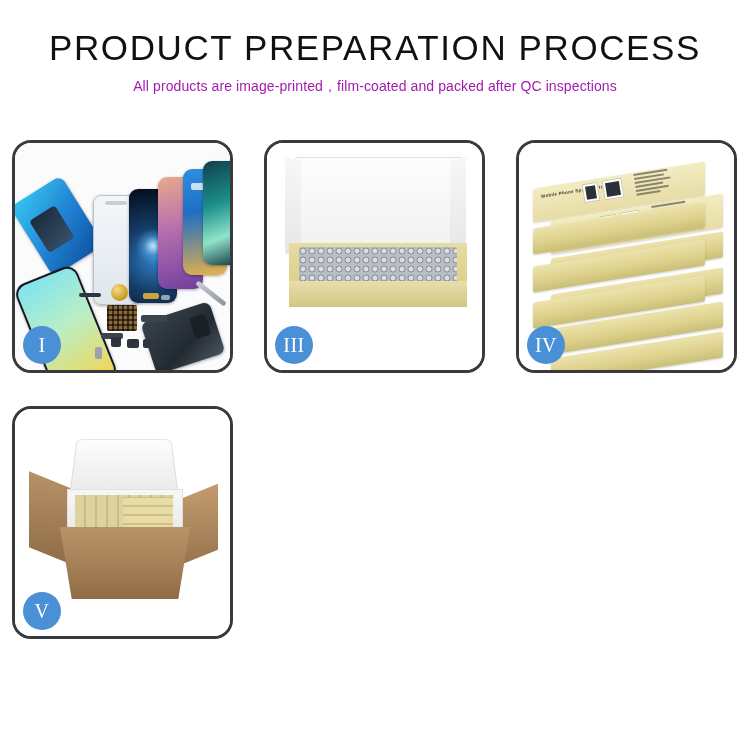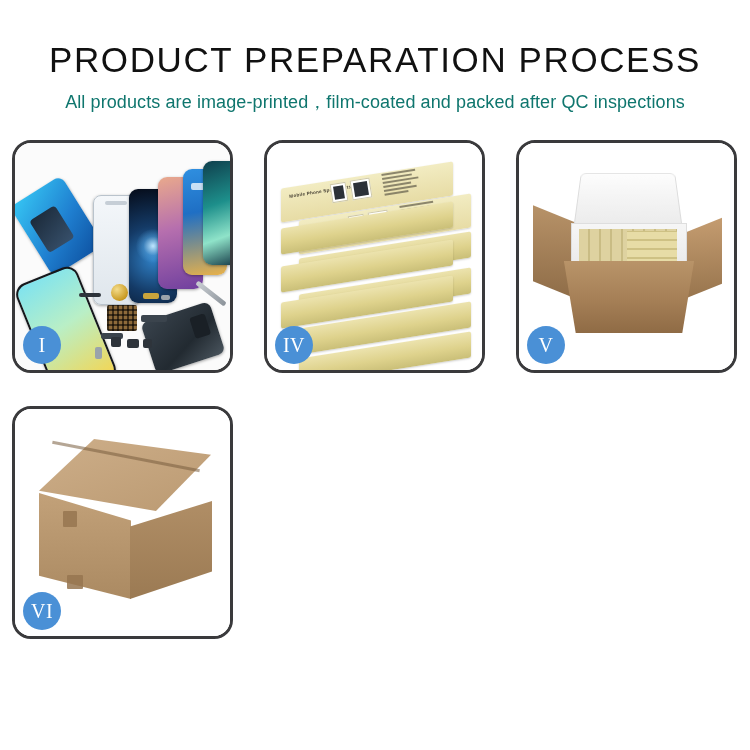--- a/index.html
+++ b/index.html
@@ -11,37 +11,37 @@
     width: 750px;
     height: 750px;
     font-family: "Liberation Sans", sans-serif;
     overflow: hidden;
     position: relative;
   }
 
   
   .header {
     width: 750px;
-    padding-top: 40px;
+    padding-top: 28px;
     text-align: center;
   }
   .title {
     font-family: "Liberation Sans", sans-serif;
     font-size: 35px;
     font-weight: 500;
     letter-spacing: 1.6px;
     color: #111111;
     line-height: 40px;
     white-space: nowrap;
   }
   .subtitle {
     font-family: "Liberation Sans", sans-serif;
-    font-size: 18px;
+    font-size: 14px;
     font-weight: 400;
-    color: #0f766e;
+    color: #a21caf;
     letter-spacing: 0.1px;
     margin-top: 10px;
     white-space: nowrap;
   }
 
   
   .grid {
     position: absolute;
     top: 140px;
     left: 12px;
@@ -365,20 +365,31 @@
       <div class="part" style="left:112px;top:196px;width:12px;height:9px;"></div>
       <div class="part silver" style="left:80px;top:204px;width:7px;height:12px;"></div>
       <div class="part" style="left:128px;top:196px;width:9px;height:9px;"></div>
       <div class="part silver" style="left:146px;top:152px;width:9px;height:5px;"></div>
       <div class="tweezer"></div>
     </div>
     <div class="badge">I</div>
   </div>
 
 
+  <div class="panel">
+    <div class="panel-inner p3">
+      <div class="box3-lid"></div>
+      <div class="box3-lidflap-l"></div>
+      <div class="box3-lidflap-r"></div>
+      <div class="box3-base"></div>
+      <div class="box3-foam"></div>
+      <div class="box3-front"></div>
+    </div>
+    <div class="badge">III</div>
+  </div>
 
   <div class="panel">
     <div class="panel-inner p4">
       <div class="stackwrap">
         <div class="sbox top" style="left:8px;top:12px;width:172px;"></div>
         <div class="lbl" style="left:16px;top:26px;">Mobile Phone Spare Parts</div>
         <div class="lblimg" style="left:58px;top:20px;width:14px;height:17px;">
             <i></i>
           </div>
         <div class="lblimg" style="left:78px;top:16px;width:18px;height:18px;">
@@ -429,25 +440,14 @@
       <div class="v-lid"></div>
       <div class="v-foam"></div>
       <div class="v-inner">
         <div class="v-inner2"></div>
       </div>
       <div class="v-body"></div>
     </div>
     <div class="badge">V</div>
   </div>
 
-  <div class="panel">
-    <div class="panel-inner p6">
-      <div class="c-top"></div>
-      <div class="c-seam"></div>
-      <div class="c-left"></div>
-      <div class="c-right"></div>
-      <div class="tape" style="left:48px;top:102px;width:14px;height:16px;"></div>
-      <div class="tape" style="left:52px;top:166px;width:16px;height:14px;"></div>
-    </div>
-    <div class="badge">VI</div>
-  </div>
 
 </div>
 
 </body></html>

